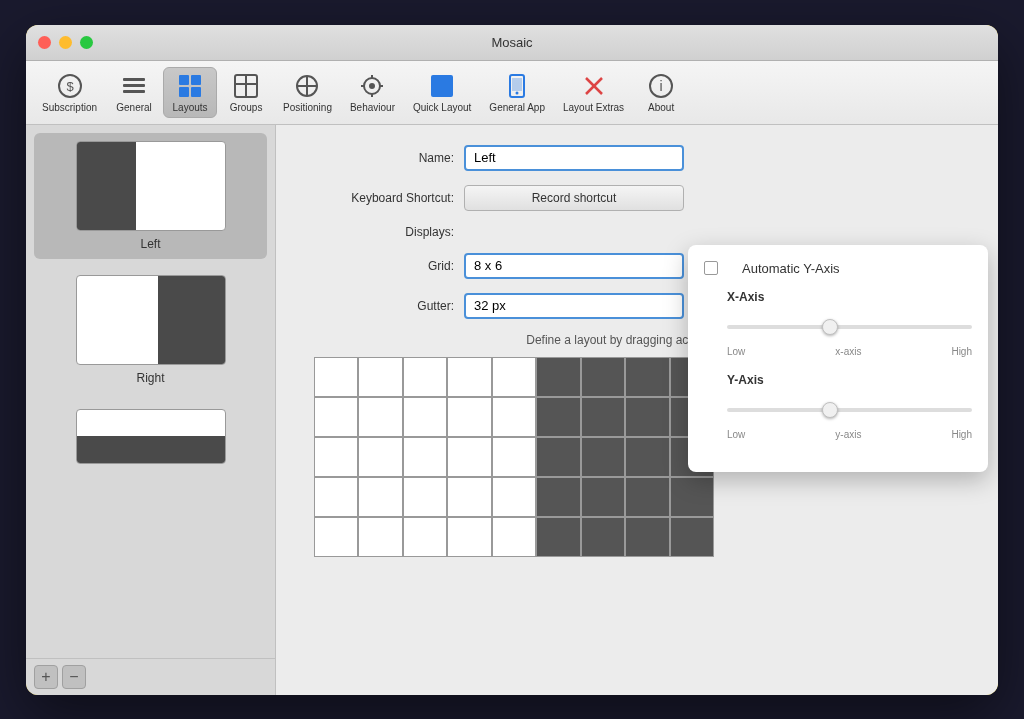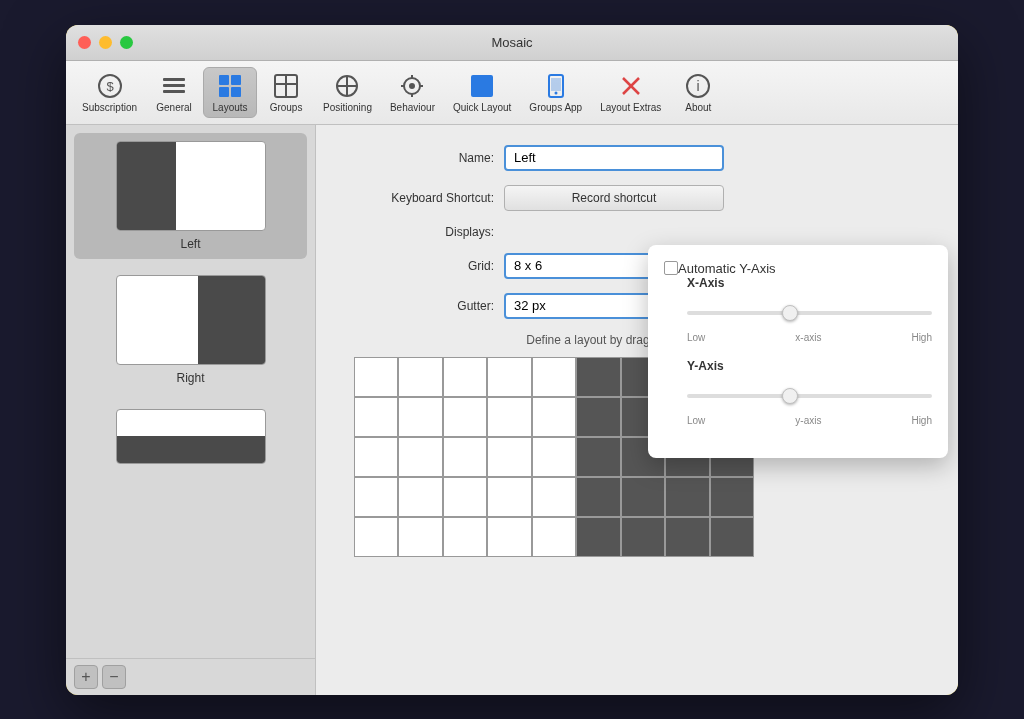--- a/index.html
+++ b/index.html
@@ -6,21 +6,21 @@
     body {
       background: #1a1a2e;
       display: flex;
       justify-content: center;
       align-items: center;
       min-height: 100vh;
       font-family: -apple-system, BlinkMacSystemFont, 'Helvetica Neue', Arial, sans-serif;
     }
 
     .window {
-      width: 892px;
+      width: 972px;
       background: #fde047;
       border-radius: 12px;
       box-shadow: 0 20px 60px rgba(0,0,0,0.5);
       overflow: hidden;
       position: relative;
     }
 
     
     .titlebar {
       background: linear-gradient(180deg, #e0e0e0 0%, #d0d0d0 100%);
@@ -293,21 +293,22 @@
       width: 300px;
       background: white;
       border-radius: 8px;
       box-shadow: 0 8px 24px rgba(0,0,0,0.25);
       padding: 16px;
       z-index: 100;
     }
     .axis-popup-title {
       display: flex;
       align-items: center;
-      gap: 0;
+      gap: 24px;
+      margin-bottom: 14px;
       font-size: 13px;
       font-weight: 500;
       color: #333;
     }
     .checkbox {
       width: 14px;
       height: 14px;
       border: 1px solid #999;
       border-radius: 2px;
       background: white;
@@ -443,21 +444,21 @@
       <span class="toolbar-label">Quick Layout</span>
     </div>
     <div class="toolbar-item">
       <div class="toolbar-icon">
         <svg width="26" height="26" viewBox="0 0 26 26">
             <rect x="6" y="2" width="14" height="22" rx="2" fill="none" stroke="#2a7ae2" stroke-width="2"></rect>
             <rect x="8" y="5" width="10" height="13" fill="#2a7ae2" opacity="0.3"></rect>
             <circle cx="13" cy="20" r="1.5" fill="#2a7ae2"></circle>
           </svg>
       </div>
-      <span class="toolbar-label">Groups App</span>
+      <span class="toolbar-label">General App</span>
     </div>
     <div class="toolbar-item">
       <div class="toolbar-icon">
         <svg width="26" height="26" viewBox="0 0 26 26">
             <line x1="5" y1="5" x2="21" y2="21" stroke="#d44" stroke-width="2.5"></line>
             <line x1="5" y1="21" x2="21" y2="5" stroke="#d44" stroke-width="2.5"></line>
           </svg>
       </div>
       <span class="toolbar-label">Layout Extras</span>
     </div>

